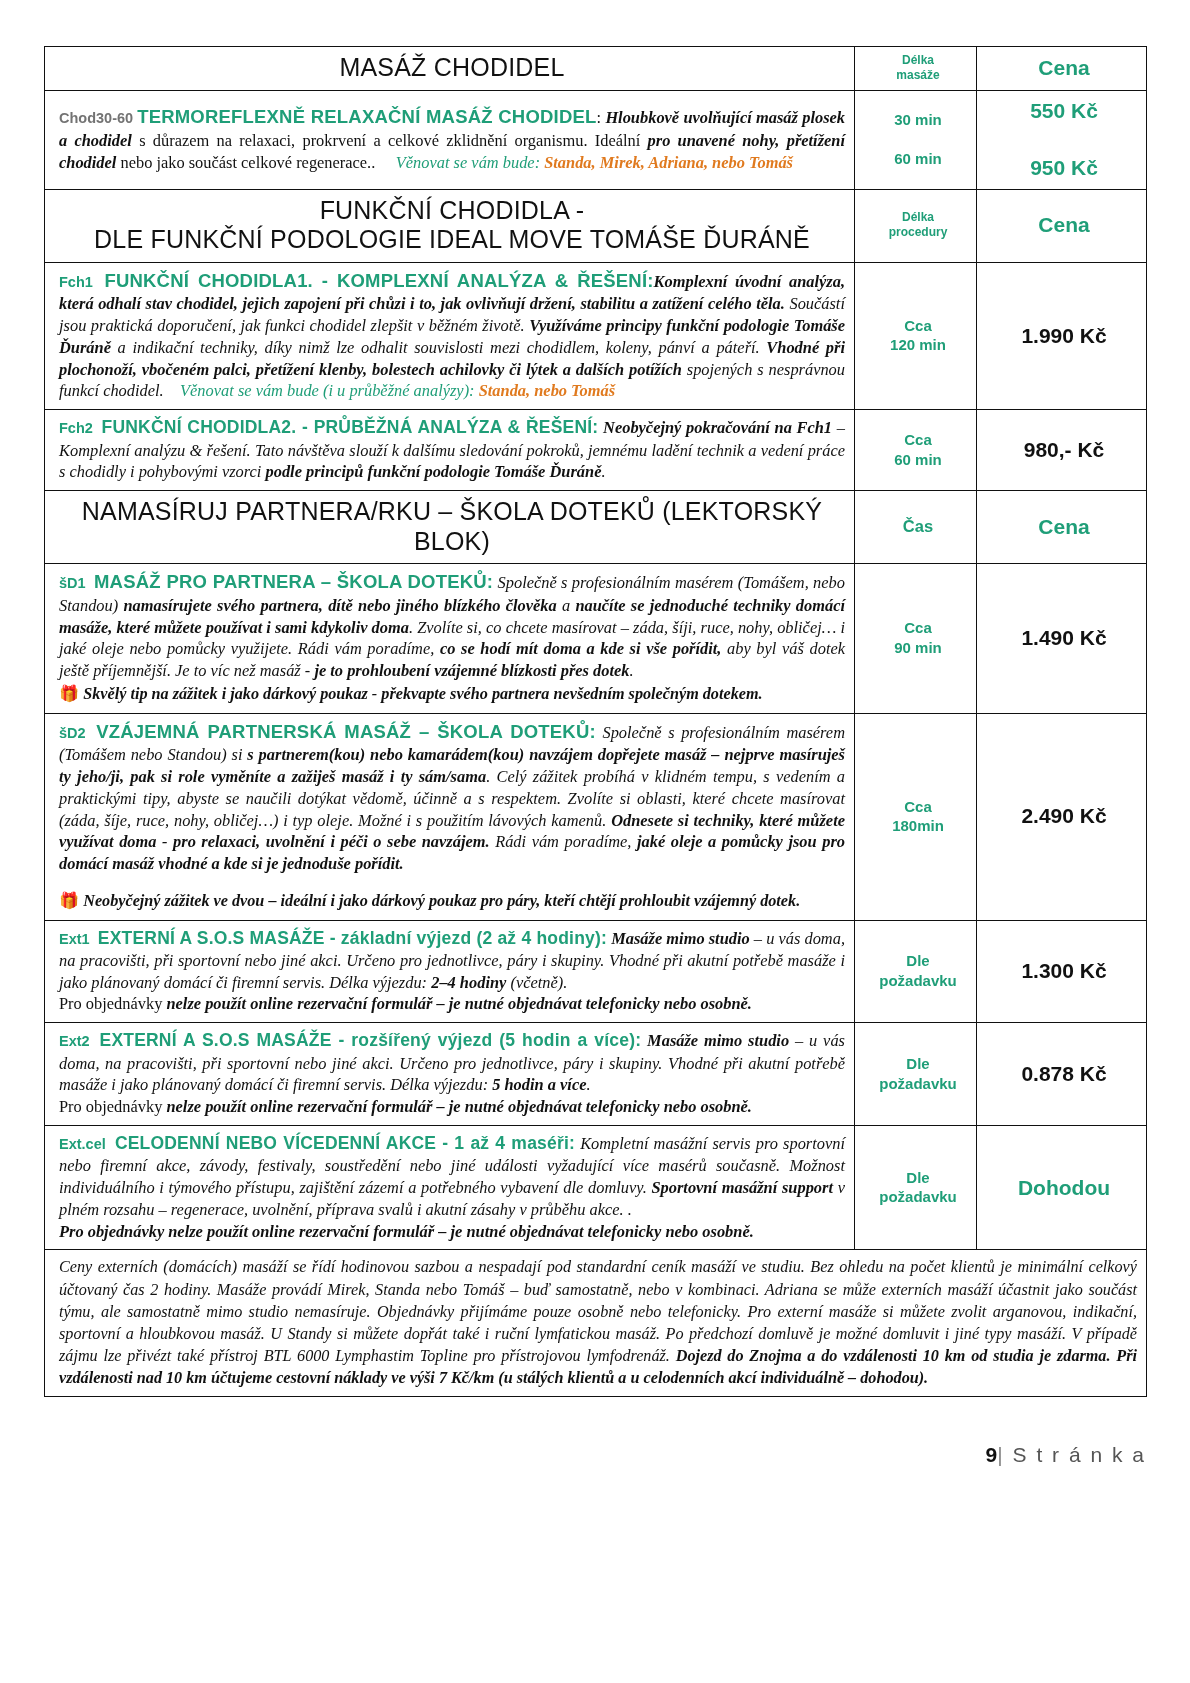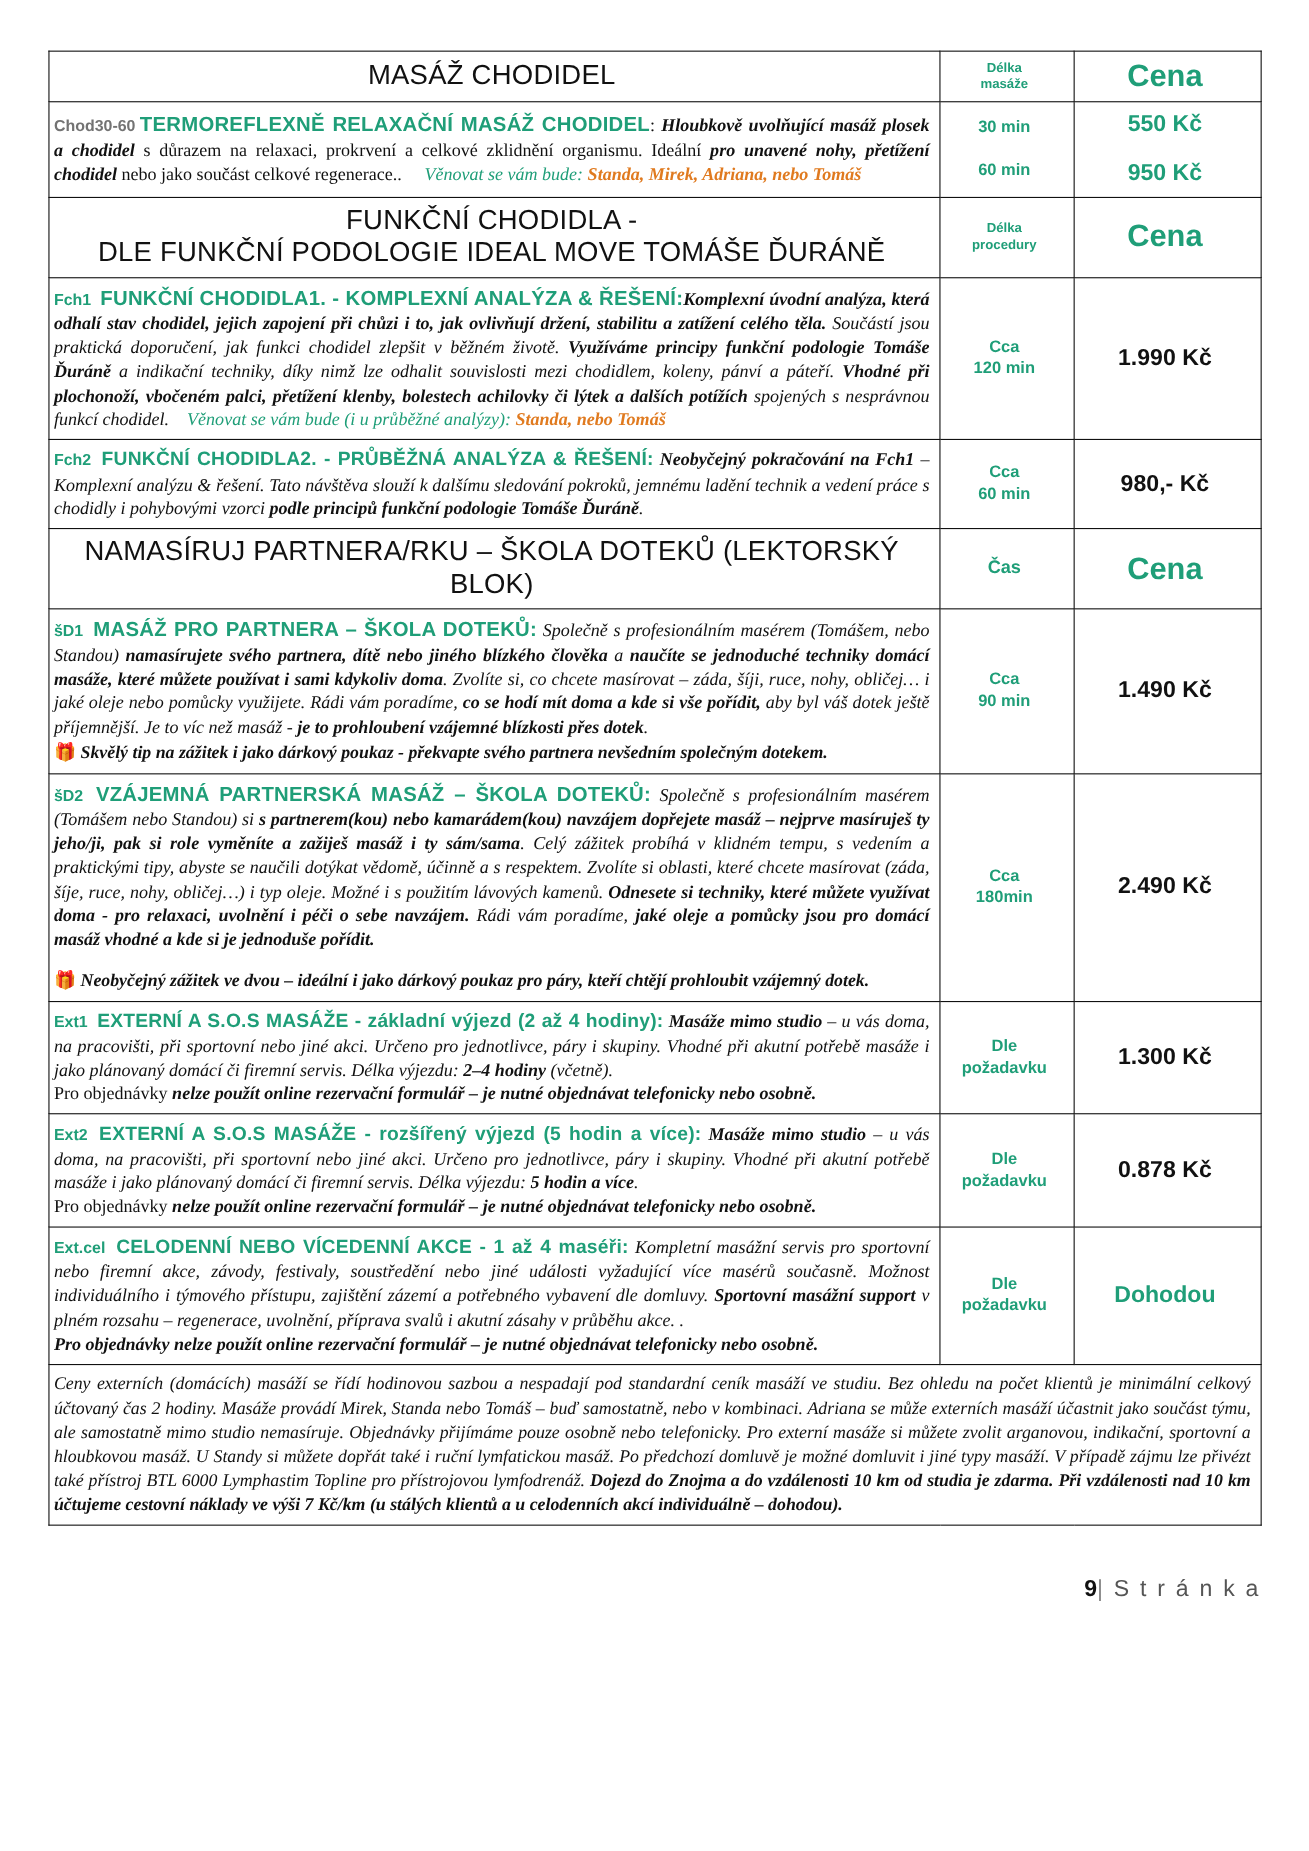--- a/index.html
+++ b/index.html
@@ -21,21 +21,21 @@
     position: relative;
   }
   table.pricelist {
     width: 1102px;
     border-collapse: collapse;
     table-layout: fixed;
   }
   table.pricelist td {
     border: 1.6px solid #111111;
     vertical-align: middle;
-    padding: 6px 9px 7px 4px;
+    padding: 6px 9px 7px 14px;
   }
   .col-desc { width: 810px; }
   .col-dur  { width: 122px; }
   .col-price{ width: 170px; }
 
   
   .sec-title {
     text-align: center;
     font-family: "Liberation Sans", sans-serif;
     font-size: 25px;
@@ -49,21 +49,21 @@
     text-align: center;
     font-family: "Liberation Sans", sans-serif;
     font-size: 12px;
     font-weight: bold;
     color: #1f9e78;
     line-height: 1.25;
   }
   .hdr-price {
     text-align: center;
     font-family: "Liberation Sans", sans-serif;
-    font-size: 28px;
+    font-size: 21px;
     font-weight: bold;
     color: #1f9e78;
   }
   .hdr-price.small { font-size: 16.5px; }
 
   
   .body-cell {
     font-size: 16.4px;
     line-height: 1.33;
     text-align: justify;
@@ -103,21 +103,21 @@
   }
   .dur-cell .line + .line { margin-top: 20px; }
   .price-cell {
     text-align: center;
     font-family: "Liberation Sans", sans-serif;
     font-size: 21px;
     font-weight: bold;
     color: #111;
     line-height: 1.3;
   }
-  .price-cell .line + .line { margin-top: 18px; }
+  .price-cell .line + .line { margin-top: 30px; }
   .price-cell.green { color: #1f9e78; }
   .gift { color: #d94b2b; }
   .tiny-note { font-size: 16.2px; }
 
   .footer-note {
     font-size: 16.2px;
     line-height: 1.36;
     text-align: justify;
     font-style: italic;
     padding: 8px 10px 10px 10px;

